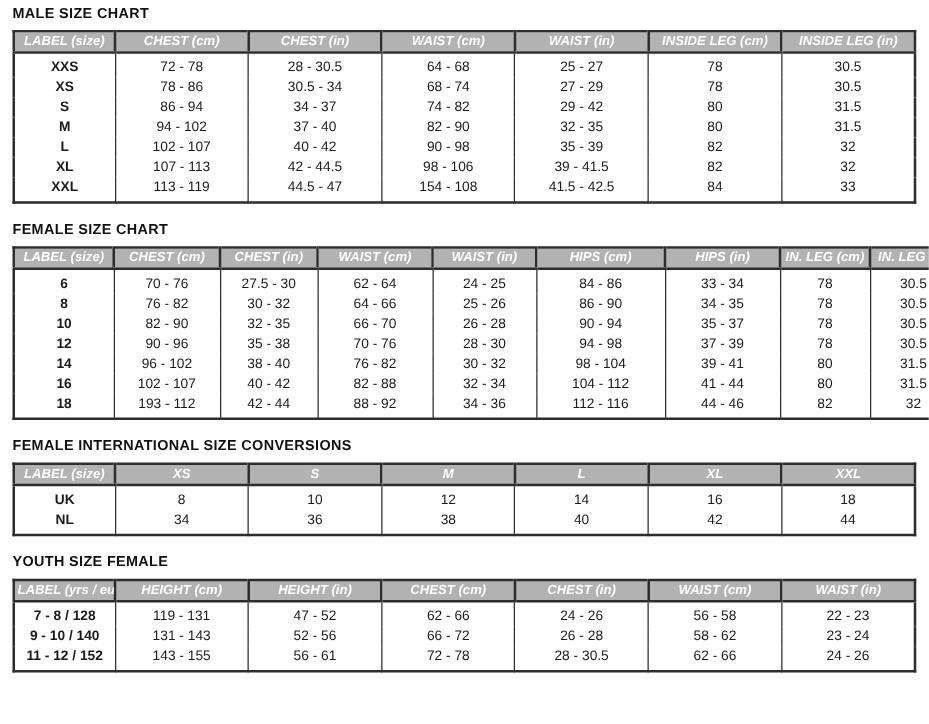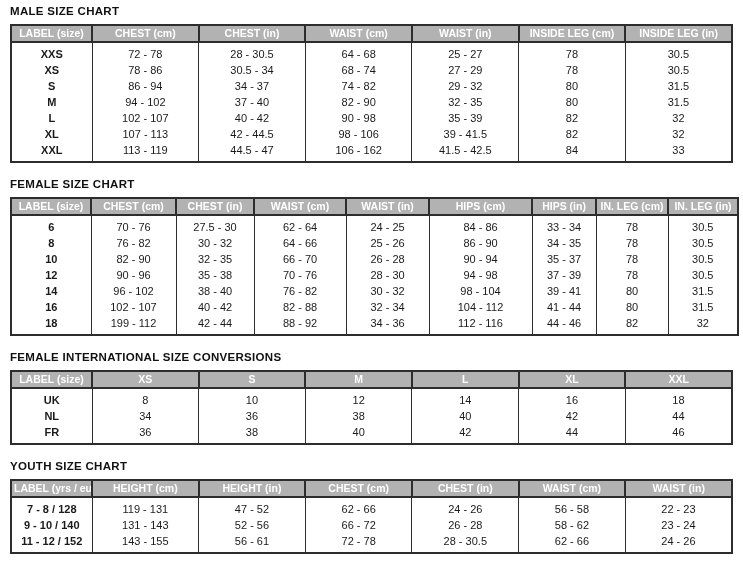--- a/index.html
+++ b/index.html
@@ -40,20 +40,21 @@
     font-size:10.5px;
     font-weight:bold;
     text-align:center;
     height:17px;
     line-height:13px;
     padding:1px 2px;
     border-left:2px solid var(--border);
     border-bottom:2px solid var(--border);
     overflow:hidden;
     white-space:nowrap;
+    font-style:italic;
   }
   th:first-child{border-left:none;}
   td{
     font-size:11px;
     text-align:center;
     height:16px;
     line-height:16px;
     padding:0 2px;
     border-left:1px solid var(--border);
     white-space:nowrap;
@@ -64,21 +65,21 @@
   tbody tr:last-child td{padding-bottom:3px;height:19px;}
   
   .cols7 th:nth-child(1){width:81px;}
   
   .cols9 th:nth-child(1){width:80px;}
   .cols9 th:nth-child(2){width:85px;}
   .cols9 th:nth-child(3){width:78px;}
   .cols9 th:nth-child(4){width:92px;}
   .cols9 th:nth-child(5){width:83px;}
   .cols9 th:nth-child(6){width:103px;}
-  .cols9 th:nth-child(7){width:64px;}
+  .cols9 th:nth-child(7){width:92px;}
   .cols9 th:nth-child(8){width:72px;}
   .cols9 th:nth-child(9){width:70px;}
 </style>
 </head>
 <body>
 
 <div class="page">
 
   <section>
     <h2 class="section-title">MALE SIZE CHART</h2>
@@ -111,21 +112,21 @@
             <td>68 - 74</td>
             <td>27 - 29</td>
             <td>78</td>
             <td>30.5</td>
           </tr>
           <tr>
             <td>S</td>
             <td>86 - 94</td>
             <td>34 - 37</td>
             <td>74 - 82</td>
-            <td>29 - 32</td>
+            <td>29 - 42</td>
             <td>80</td>
             <td>31.5</td>
           </tr>
           <tr>
             <td>M</td>
             <td>94 - 102</td>
             <td>37 - 40</td>
             <td>82 - 90</td>
             <td>32 - 35</td>
             <td>80</td>
@@ -146,21 +147,21 @@
             <td>42 - 44.5</td>
             <td>98 - 106</td>
             <td>39 - 41.5</td>
             <td>82</td>
             <td>32</td>
           </tr>
           <tr>
             <td>XXL</td>
             <td>113 - 119</td>
             <td>44.5 - 47</td>
-            <td>106 - 162</td>
+            <td>154 - 108</td>
             <td>41.5 - 42.5</td>
             <td>84</td>
             <td>33</td>
           </tr>
         </tbody>
       </table>
   </section>
 
   <section>
     <h2 class="section-title">FEMALE SIZE CHART</h2>
@@ -240,21 +241,21 @@
             <td>40 - 42</td>
             <td>82 - 88</td>
             <td>32 - 34</td>
             <td>104 - 112</td>
             <td>41 - 44</td>
             <td>80</td>
             <td>31.5</td>
           </tr>
           <tr>
             <td>18</td>
-            <td>199 - 112</td>
+            <td>193 - 112</td>
             <td>42 - 44</td>
             <td>88 - 92</td>
             <td>34 - 36</td>
             <td>112 - 116</td>
             <td>44 - 46</td>
             <td>82</td>
             <td>32</td>
           </tr>
         </tbody>
       </table>
@@ -286,35 +287,26 @@
           </tr>
           <tr>
             <td>NL</td>
             <td>34</td>
             <td>36</td>
             <td>38</td>
             <td>40</td>
             <td>42</td>
             <td>44</td>
           </tr>
-          <tr>
-            <td>FR</td>
-            <td>36</td>
-            <td>38</td>
-            <td>40</td>
-            <td>42</td>
-            <td>44</td>
-            <td>46</td>
-          </tr>
         </tbody>
       </table>
   </section>
 
   <section>
-    <h2 class="section-title">YOUTH SIZE CHART</h2>
+    <h2 class="section-title">YOUTH SIZE FEMALE</h2>
     <table class="cols7">
         <thead>
           <tr>
             <th>LABEL (yrs / eu)</th>
             <th>HEIGHT (cm)</th>
             <th>HEIGHT (in)</th>
             <th>CHEST (cm)</th>
             <th>CHEST (in)</th>
             <th>WAIST (cm)</th>
             <th>WAIST (in)</th>

